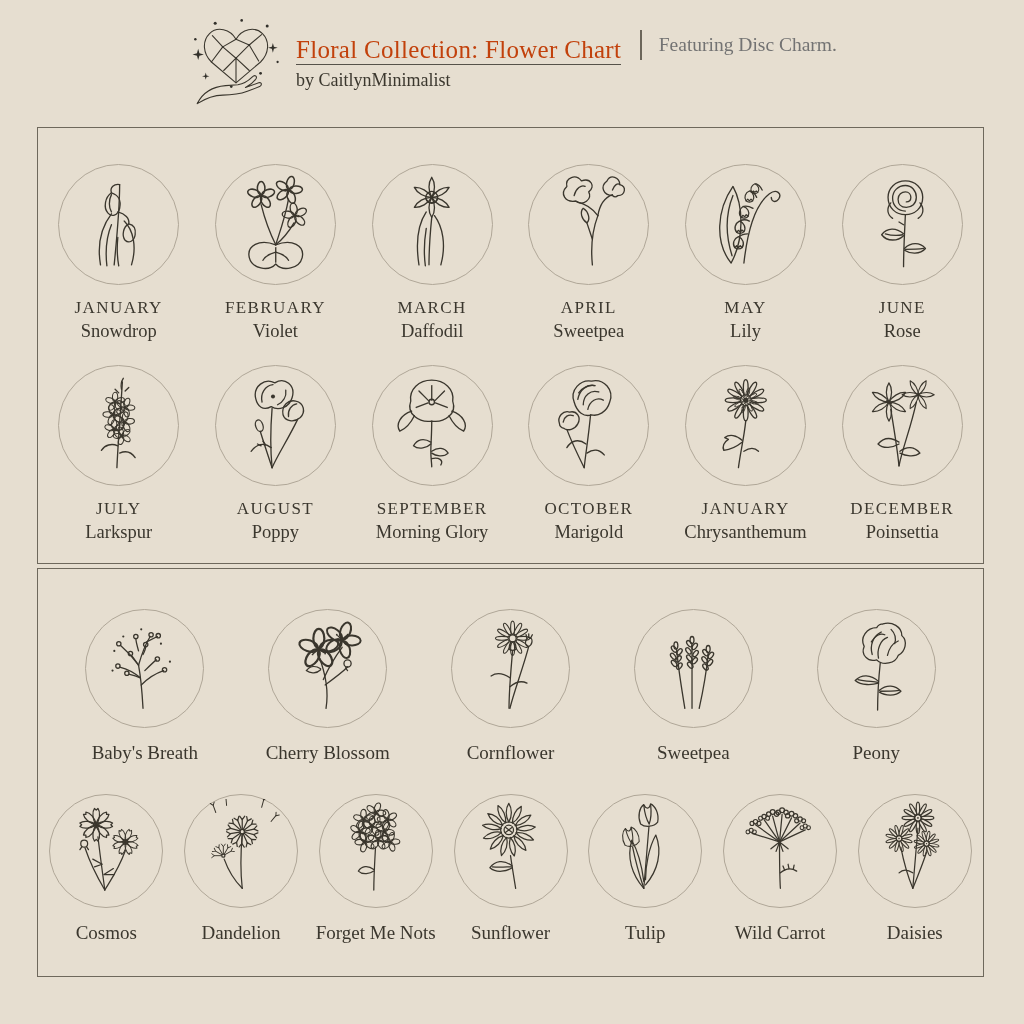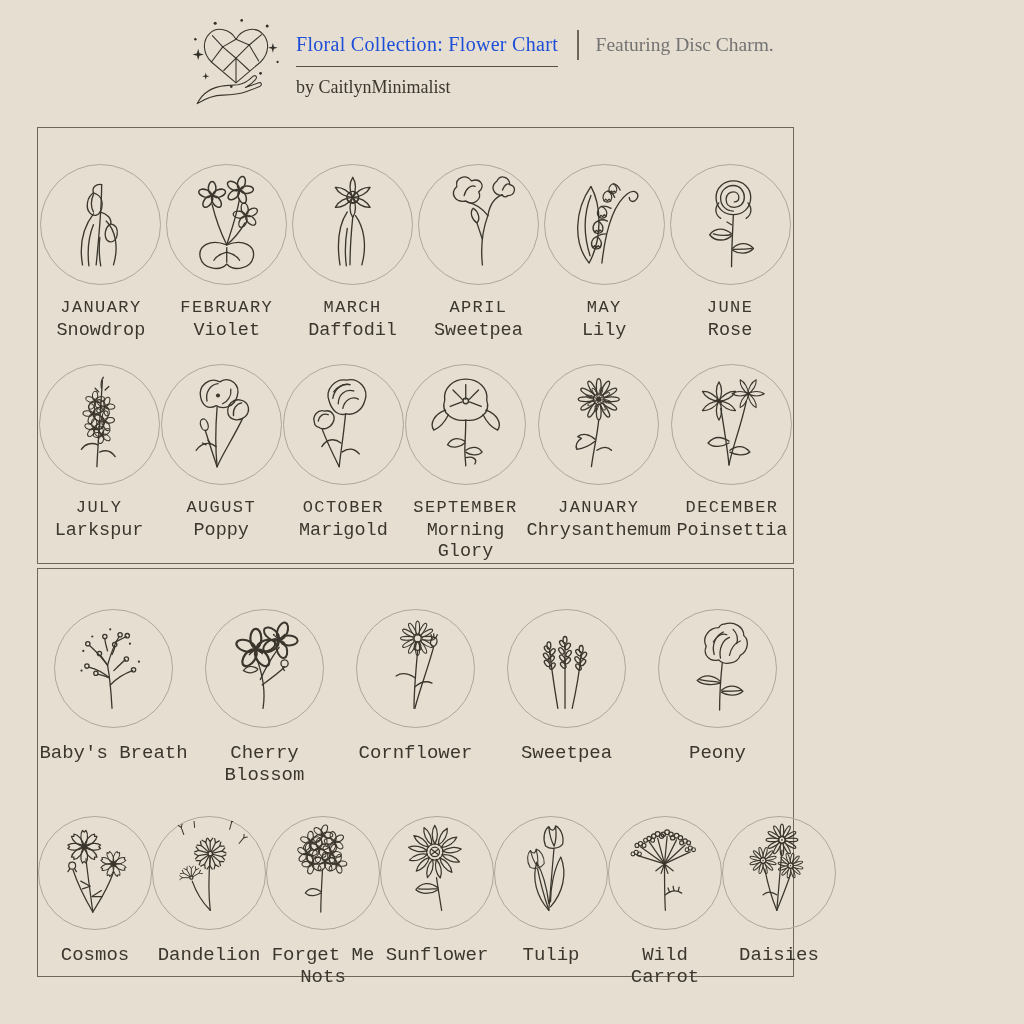--- a/index.html
+++ b/index.html
@@ -18,26 +18,26 @@
     color:var(--text);
     overflow:hidden;
   }
   svg.art{stroke:var(--ink);fill:none;stroke-width:1.45;stroke-linecap:round;stroke-linejoin:round;}
   svg.logo-art{stroke-width:1.15;}
   
   .header{position:absolute;left:184px;top:16px;display:flex;align-items:flex-start;}
   .logo{width:104px;height:92px;margin-right:8px;}
   .title-group{margin-top:14px;}
   .title-row{display:flex;align-items:center;}
-  .title{font-size:20px;letter-spacing:.3px;color:#1d4ed8;border-bottom:1.3px solid #56524a;padding-bottom:10px;display:inline-block;}
+  .title{font-size:25px;letter-spacing:.3px;color:#c2410c;border-bottom:1.3px solid #56524a;padding-bottom:0;display:inline-block;}
   .vdivider{width:1.5px;height:30px;background:#6c665a;margin:0 17px 10px 19px;align-self:center;}
   .feature{font-size:19.5px;color:#737373;margin-bottom:10px;}
-  .byline{font-size:18px;margin-top:7px;color:#3b372e;}
+  .byline{font-size:18px;margin-top:0;color:#3b372e;}
   
-  .panel{position:absolute;left:37px;width:757px;border:1.5px solid var(--box-border);font-family:Liberation Mono, monospace;}
+  .panel{position:absolute;left:37px;width:947px;border:1.5px solid var(--box-border);}
   .panel1{top:127px;height:437px;}
   .panel2{top:568px;height:409px;}
   .row{display:flex;justify-content:space-evenly;align-items:flex-start;}
   .p1r1{margin-top:36px;}
   .p1r2{margin-top:23px;}
   .p2r1{margin-top:40px;}
   .p2r2{margin-top:30px;}
   .cell{display:flex;flex-direction:column;align-items:center;width:152px;}
   .p2r2 .cell{width:133px;}
   .circle{width:121px;height:121px;border:1.5px solid var(--circle-outline);border-radius:50%;display:flex;align-items:center;justify-content:center;}
@@ -294,57 +294,57 @@
             <path d="M44,82 L40,80"></path>
         </svg>
       </div>
       <div class="month">AUGUST</div>
       <div class="fname">Poppy</div>
     </div>
 
     <div class="cell">
       <div class="circle">
         <svg class="art" viewBox="0 0 120 120">
-          <path d="M44,34 C39,21 51,9 63,11 C77,8 88,21 83,34 C80,45 70,50 63,48 C55,51 47,45 44,34"></path>
-          <path d="M48,31 C50,21 58,14 67,16"></path>
-            <path d="M54,37 C54,27 62,20 71,23"></path>
-          <path d="M59,42 C61,33 69,28 76,32"></path>
-            <path d="M49,24 C53,18 60,15 66,16"></path>
-          <path d="M28,58 C25,50 32,43 39,45 C47,43 52,51 48,58 C45,64 37,66 33,63 C30,62 28,60 28,58"></path>
-          <path d="M32,56 C33,50 38,47 43,49"></path>
-          <path d="M62,48 C60,70 57,88 55,106"></path>
-            <path d="M36,64 C42,80 49,94 55,106"></path>
-          <path d="M57,80 C49,74 41,76 36,84"></path>
-            <path d="M58,90 C65,85 72,86 77,92"></path>
-        </svg>
-      </div>
-      <div class="month">OCTOBER</div>
-      <div class="fname">Marigold</div>
-    </div>
-
-    <div class="cell">
-      <div class="circle">
-        <svg class="art" viewBox="0 0 120 120">
           <path d="M60,10 C74,10 85,20 83,33 C88,47 74,57 60,55 C46,57 32,47 37,33 C35,20 46,10 60,10"></path>
           <path d="M60,16 L60,32"></path>
             <path d="M46,22 L57,33"></path>
             <path d="M74,22 L63,33"></path>
             <path d="M43,40 L56,35"></path>
             <path d="M77,40 L64,35"></path>
           <circle cx="60" cy="34" r="3"></circle>
           <path d="M38,44 C26,48 20,58 25,66 C32,63 38,55 41,49"></path>
           <path d="M82,44 C94,48 100,58 95,66 C88,63 82,55 79,49"></path>
           <path d="M60,55 C60,70 59,80 59,88 C59,96 60,101 60,105"></path>
           <path d="M59,78 C51,73 44,75 40,82 C46,87 55,84 59,80"></path>
           <path d="M60,88 C67,83 74,84 78,90 C73,95 64,93 60,90"></path>
           <path d="M60,96 C68,94 73,98 70,103"></path>
         </svg>
       </div>
       <div class="month">SEPTEMBER</div>
       <div class="fname">Morning Glory</div>
+    </div>
+
+    <div class="cell">
+      <div class="circle">
+        <svg class="art" viewBox="0 0 120 120">
+          <path d="M44,34 C39,21 51,9 63,11 C77,8 88,21 83,34 C80,45 70,50 63,48 C55,51 47,45 44,34"></path>
+          <path d="M48,31 C50,21 58,14 67,16"></path>
+            <path d="M54,37 C54,27 62,20 71,23"></path>
+          <path d="M59,42 C61,33 69,28 76,32"></path>
+            <path d="M49,24 C53,18 60,15 66,16"></path>
+          <path d="M28,58 C25,50 32,43 39,45 C47,43 52,51 48,58 C45,64 37,66 33,63 C30,62 28,60 28,58"></path>
+          <path d="M32,56 C33,50 38,47 43,49"></path>
+          <path d="M62,48 C60,70 57,88 55,106"></path>
+            <path d="M36,64 C42,80 49,94 55,106"></path>
+          <path d="M57,80 C49,74 41,76 36,84"></path>
+            <path d="M58,90 C65,85 72,86 77,92"></path>
+        </svg>
+      </div>
+      <div class="month">OCTOBER</div>
+      <div class="fname">Marigold</div>
     </div>
 
     <div class="cell">
       <div class="circle">
         <svg class="art" viewBox="0 0 120 120">
           <use href="#pet" transform="translate(60,32)"></use>
             <use href="#pet" transform="translate(60,32) rotate(30)"></use>
           <use href="#pet" transform="translate(60,32) rotate(60)"></use>
             <use href="#pet" transform="translate(60,32) rotate(90)"></use>
           <use href="#pet" transform="translate(60,32) rotate(120)"></use>

